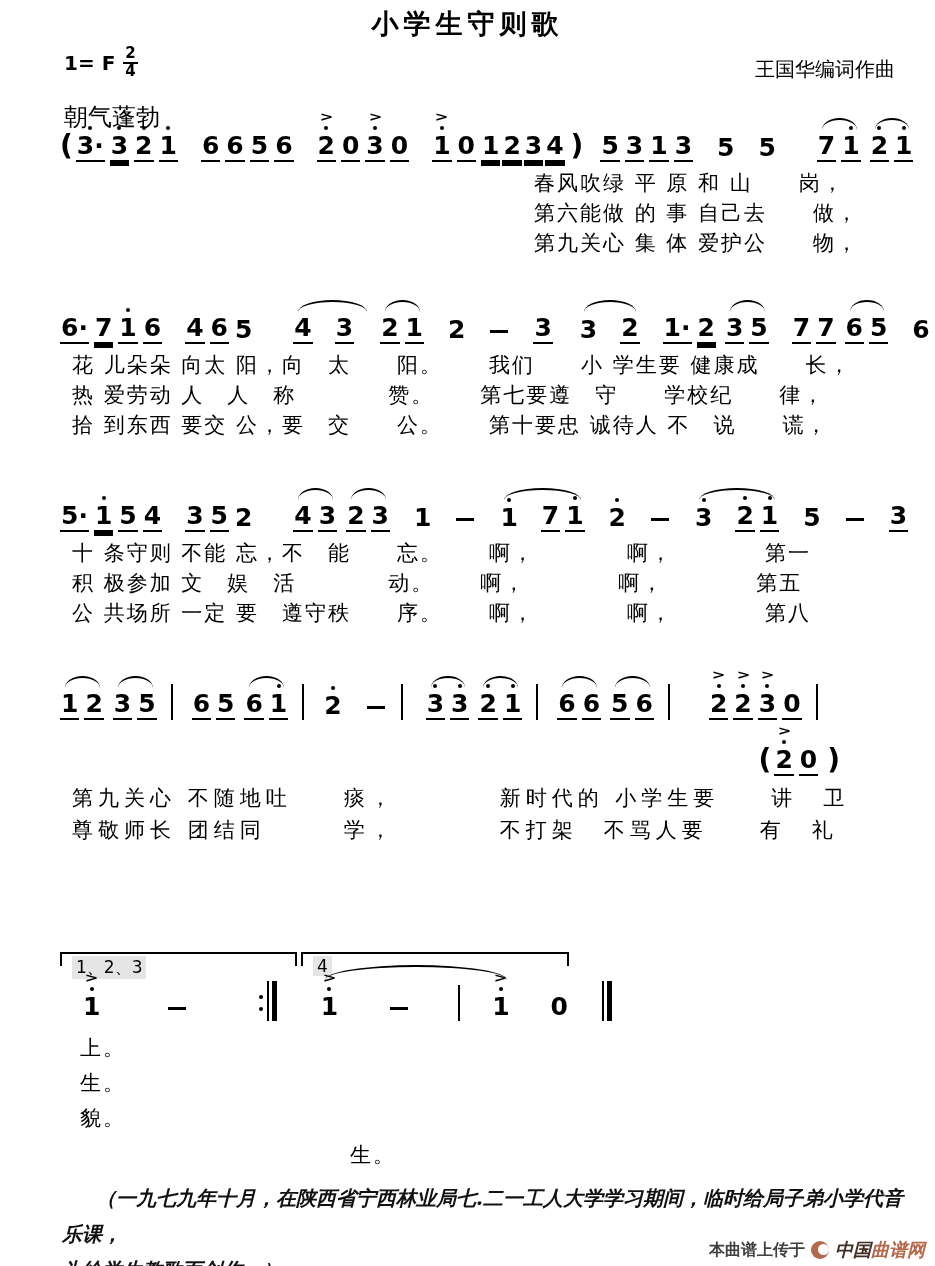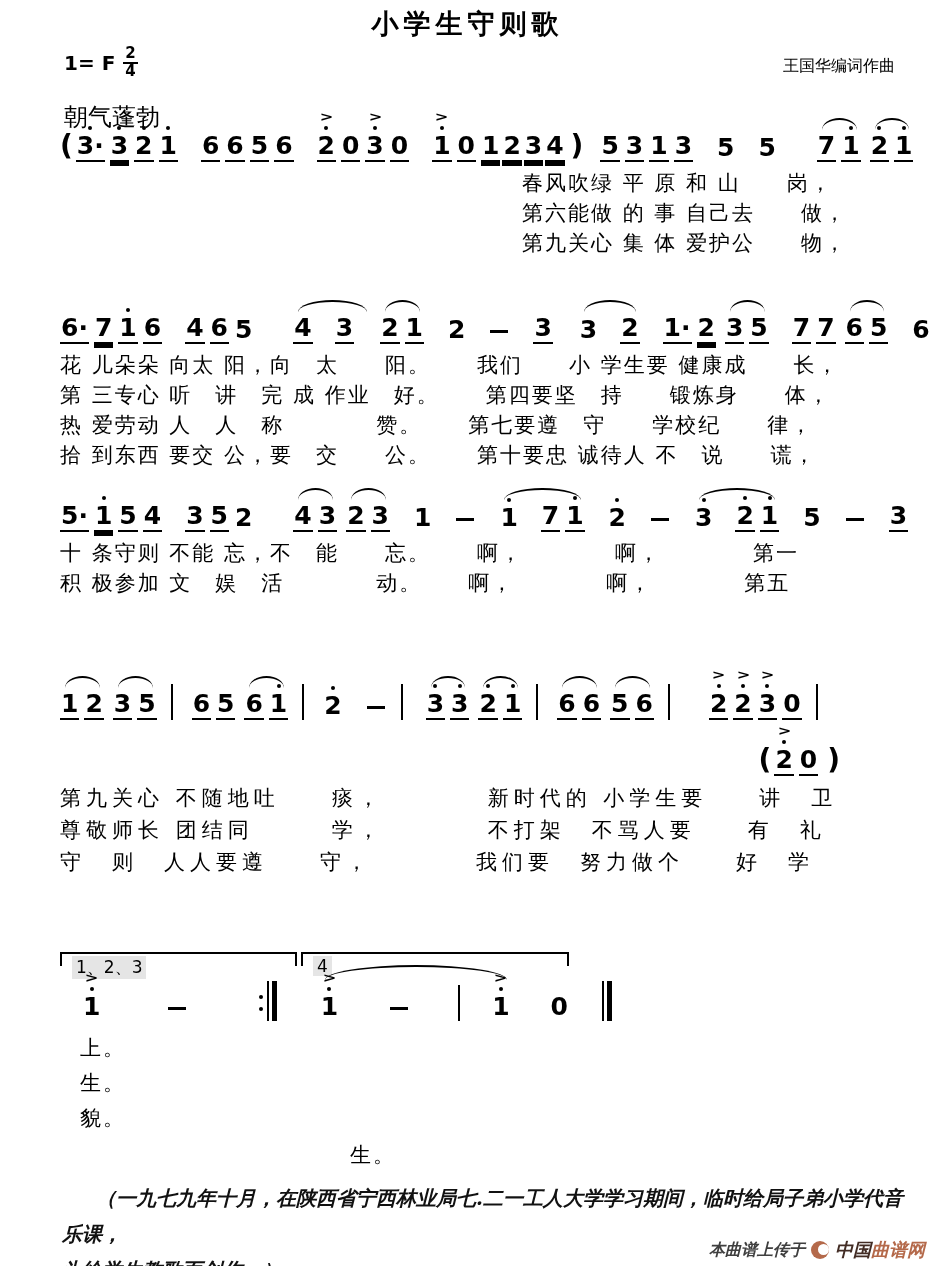--- a/index.html
+++ b/index.html
@@ -4,21 +4,21 @@
 <style>
   html,body{margin:0;padding:0;background:#fff;}
   .page{position:relative;width:935px;height:1266px;background:#fff;color:#000;
         font-family:"DejaVu Sans",sans-serif;overflow:hidden;}
   .title{position:absolute;top:6px;left:0;right:0;text-align:center;
          font-family:"DejaVu Serif",serif;font-weight:bold;font-size:27px;letter-spacing:5px;}
   .keyrow{position:absolute;left:64px;top:46px;font-size:20px;font-weight:bold;display:flex;align-items:center;gap:8px;}
   .frac{display:inline-flex;flex-direction:column;align-items:center;font-size:15px;line-height:1.05;font-weight:bold;}
   .frac .den{border-top:2px solid #000;padding:0 2px;}
   .tempo{position:absolute;left:64px;top:101px;font-size:24px;}
-  .credit{position:absolute;right:40px;top:56px;font-size:16px;}
+  .credit{position:absolute;right:40px;top:56px;font-size:20px;}
 
   .sys{position:absolute;left:60px;right:20px;}
   .s1{top:114px;} .s2{top:296px;} .s3{top:484px;} .s4{top:672px;}
   .notes{display:flex;align-items:flex-end;height:48px;}
   .grp{display:inline-flex;align-items:flex-end;position:relative;margin-right:4px;}
   .grp.tie::before{content:"";position:absolute;top:1px;left:5px;right:9px;height:10px;
        border-top:2px solid #000;border-radius:50% 50% 0 0 / 100% 100% 0 0;}
   .grp.tie.hi::before{top:-13px;height:13px;}
   .tok{position:relative;display:inline-flex;flex-direction:column;align-items:center;
        justify-content:flex-end;padding-top:16px;margin-right:5px;}
@@ -32,21 +32,21 @@
   .dashbar{width:18px;height:3px;background:#000;}
   .paren{font-size:28px;font-weight:bold;line-height:1;align-self:flex-end;padding-bottom:2px;margin-right:3px;}
   .bar{width:2px;height:36px;background:#000;margin:0 9px 0 5px;align-self:flex-end;}
   .rep,.fin{display:inline-flex;align-items:flex-end;margin:0 8px 0 4px;align-self:flex-end;}
   .dots{display:flex;flex-direction:column;justify-content:center;gap:8px;height:36px;margin-right:4px;}
   .dots i{width:4px;height:4px;border-radius:50%;background:#000;}
   .thin{width:2px;height:40px;background:#000;margin-right:3px;}
   .thick{width:5px;height:40px;background:#000;}
   .spc{display:inline-block;}
 
-  .lyrics{margin-top:6px;}
+  .lyrics{margin-top:6px;margin-left:12px;}
   .lyr{font-size:21px;line-height:30px;white-space:pre;letter-spacing:2px;}
   .ind1{padding-left:462px;}
   .wide .lyr{letter-spacing:5px;line-height:32px;}
   .ossia-row{display:flex;justify-content:flex-end;padding-right:72px;height:56px;align-items:flex-end;}
   .ossia-row .notes{height:48px;}
 
   .ending{position:absolute;left:60px;top:952px;width:560px;}
   .volta{position:absolute;top:0;height:12px;border-top:2px solid #000;border-left:2px solid #000;border-right:2px solid #000;}
   .v1b{left:0;width:233px;} .v2b{left:241px;width:264px;}
   .vlabel{position:absolute;left:10px;top:2px;font-size:17px;background:#e5e5e5;padding:0 4px;}
@@ -55,21 +55,21 @@
   .vseg2{display:flex;align-items:flex-end;padding-left:14px;}
   .end-lyrics{margin-top:10px;padding-left:20px;}
   .end-lyrics .lyr{line-height:35px;}
   .lyr4{padding-left:270px;margin-top:2px;}
 
   .footnote{position:absolute;left:62px;right:30px;top:1180px;
      font-family:"DejaVu Serif",serif;font-style:italic;font-weight:bold;
      font-size:20px;line-height:36px;color:#111;}
   .footnote .fl1{text-indent:34px;}
   .watermark{position:absolute;right:10px;top:1238px;display:flex;align-items:center;gap:6px;}
-  .wm-prefix{font-size:16px;font-weight:bold;color:#3f3f3f;font-style:italic;}
+  .wm-prefix{font-size:16px;font-weight:bold;color:#3f3f3f;}
   .wm-logo{width:18px;height:18px;border-radius:50%;position:relative;}
   .wm-logo::after{content:"";position:absolute;left:7px;top:3px;width:11px;height:11px;border-radius:50%;background:#fff;}
   .wm-site{font-size:18px;font-weight:bold;font-style:italic;}
   .wm-a{color:#422c24;} .wm-b{}
 </style>
 </head>
 <body>
 
 <div class="page">
 
@@ -326,21 +326,20 @@
         <span class="bar"></span>
         <span class="grp">
           <span class="tok w">
             <span class="num">6</span>
           </span>
         </span>
         <span class="bar"></span>
       </div>
     <div class="lyrics">
       <div class="lyr">花 儿朵朵 向太 阳，向　太　　阳。　　我们　　小 学生要 健康成　　长，</div>
-      <div class="lyr">第 三专心 听　讲　完 成 作业　好。　　第四要坚　持　　锻炼身　　体，</div>
       <div class="lyr">热 爱劳动 人　人　称　　　　赞。　　第七要遵　守　　学校纪　　律，</div>
       <div class="lyr">拾 到东西 要交 公，要　交　　公。　　第十要忠 诚待人 不　说　　谎，</div>
     </div>
   </div>
 
   <div class="sys s3">
     <div class="notes">
         <span class="grp">
           <span class="tok">
             <span class="num u1">5·</span>
@@ -457,20 +456,21 @@
         <span class="grp tie">
           <span class="tok w">
             <span class="num">3</span>
           </span>
         </span>
         <span class="bar"></span>
       </div>
     <div class="lyrics">
       <div class="lyr">十 条守则 不能 忘，不　能　　忘。　　啊，　　　　啊，　　　　第一</div>
       <div class="lyr">积 极参加 文　娱　活　　　　动。　　啊，　　　　啊，　　　　第五</div>
+      <div class="lyr">公 共场所 一定 要　遵守秩　　序。　　啊，　　　　啊，　　　　第八</div>
     </div>
   </div>
 
   <div class="sys s4">
     <div class="notes">
         <span class="grp tie">
           <span class="tok">
             <span class="num u1">1</span>
           </span>
           <span class="tok">
@@ -593,21 +593,20 @@
             <span class="tok">
               <span class="num u1">0</span>
             </span>
           </span>
           <span class="paren">)</span>
         </div>
     </div>
     <div class="lyrics wide">
       <div class="lyr">第九关心 不随地吐　　痰，　　　　新时代的 小学生要　　讲　卫</div>
       <div class="lyr">尊敬师长 团结同　　　学，　　　　不打架　不骂人要　　有　礼</div>
-      <div class="lyr">守　则　人人要遵　　守，　　　　我们要　努力做个　　好　学</div>
     </div>
   </div>
 
   <div class="ending">
     <div class="volta v1b">
       <span class="vlabel">1、2、3</span>
     </div>
     <div class="volta v2b">
       <span class="vlabel">4</span>
     </div>

